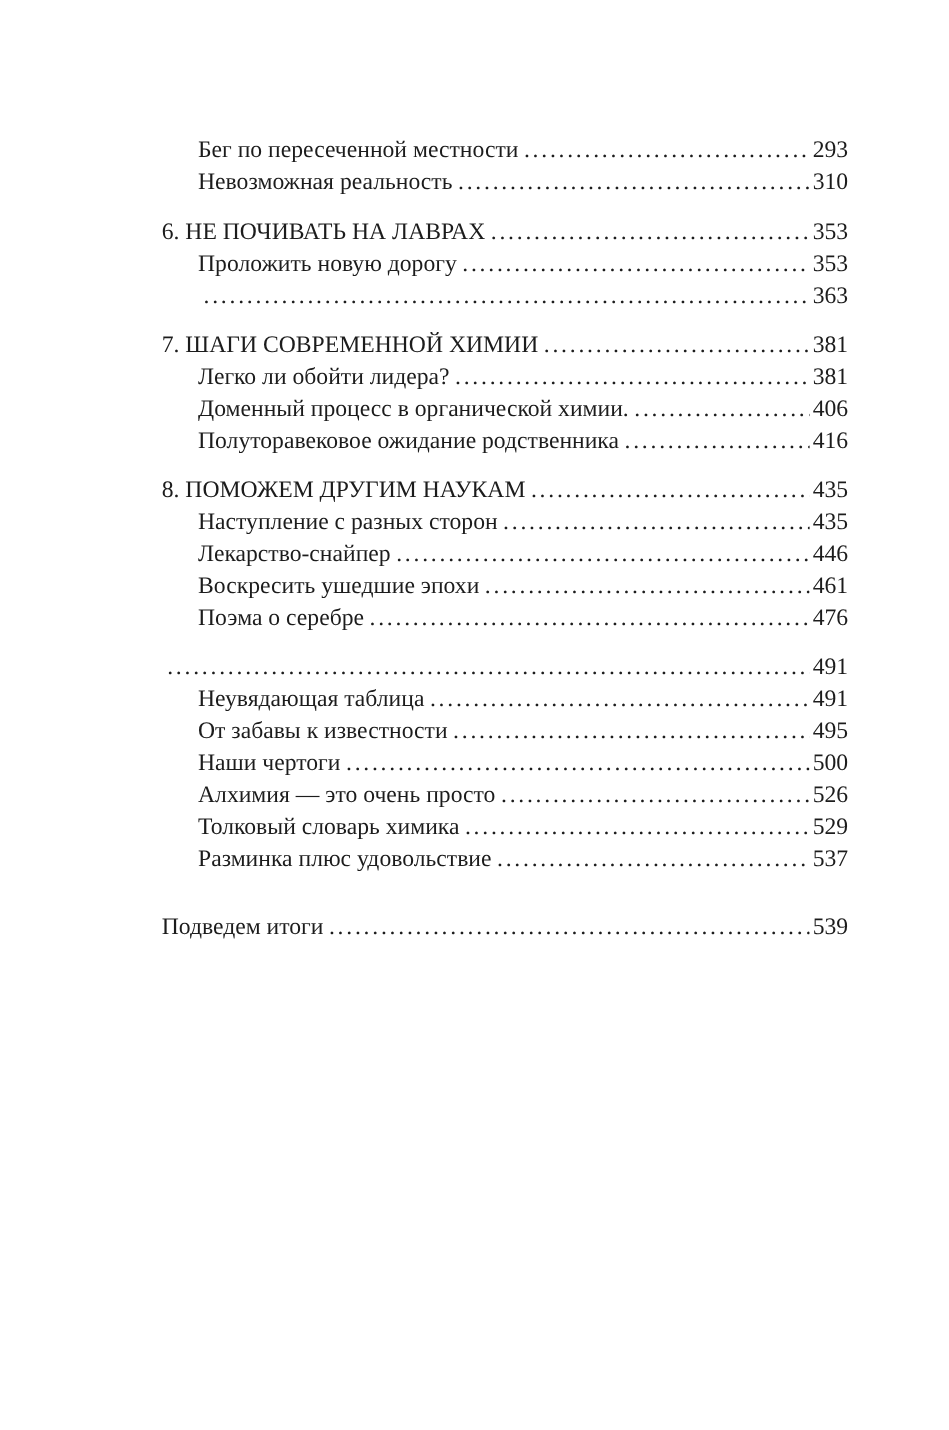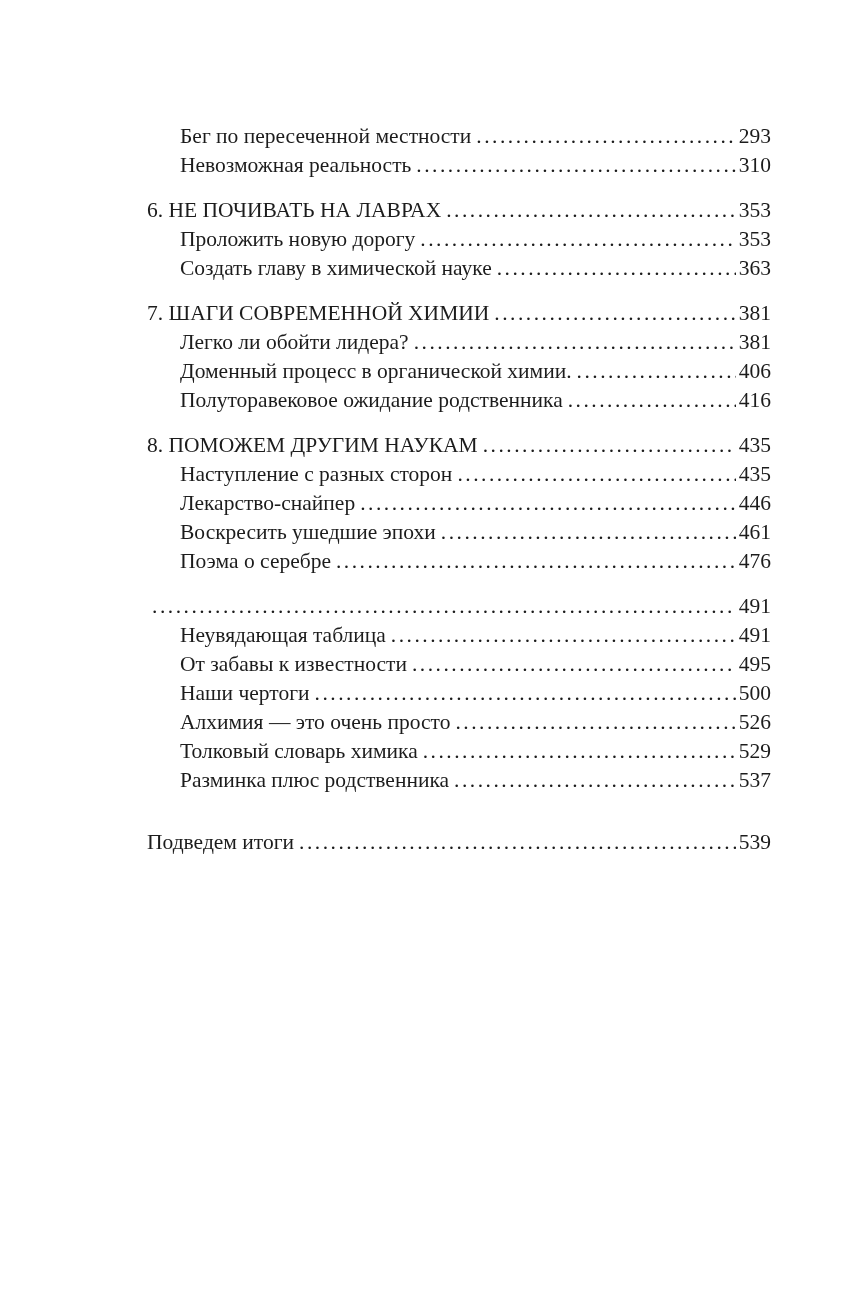--- a/index.html
+++ b/index.html
@@ -82,21 +82,20 @@
           <span class="label">6. НЕ ПОЧИВАТЬ НА ЛАВРАХ</span>
           <span class="leader"></span>
           <span class="pagenum">353</span>
         </div>
         <div class="toc-row sub">
           <span class="label">Проложить новую дорогу</span>
           <span class="leader"></span>
           <span class="pagenum">353</span>
         </div>
         <div class="toc-row sub">
-          <span class="label">Создать главу в химической науке</span>
           <span class="leader"></span>
           <span class="pagenum">363</span>
         </div>
       </section>
       <section class="group">
         <div class="toc-row chapter">
           <span class="label">7. ШАГИ СОВРЕМЕННОЙ ХИМИИ</span>
           <span class="leader"></span>
           <span class="pagenum">381</span>
         </div>
@@ -167,21 +166,21 @@
           <span class="label">Алхимия — это очень просто</span>
           <span class="leader"></span>
           <span class="pagenum">526</span>
         </div>
         <div class="toc-row sub">
           <span class="label">Толковый словарь химика</span>
           <span class="leader"></span>
           <span class="pagenum">529</span>
         </div>
         <div class="toc-row sub">
-          <span class="label">Разминка плюс родственника</span>
+          <span class="label">Разминка плюс удовольствие</span>
           <span class="leader"></span>
           <span class="pagenum">537</span>
         </div>
       </section>
       <section class="group">
         <div class="toc-row chapter">
           <span class="label">Подведем итоги</span>
           <span class="leader"></span>
           <span class="pagenum">539</span>
         </div>

